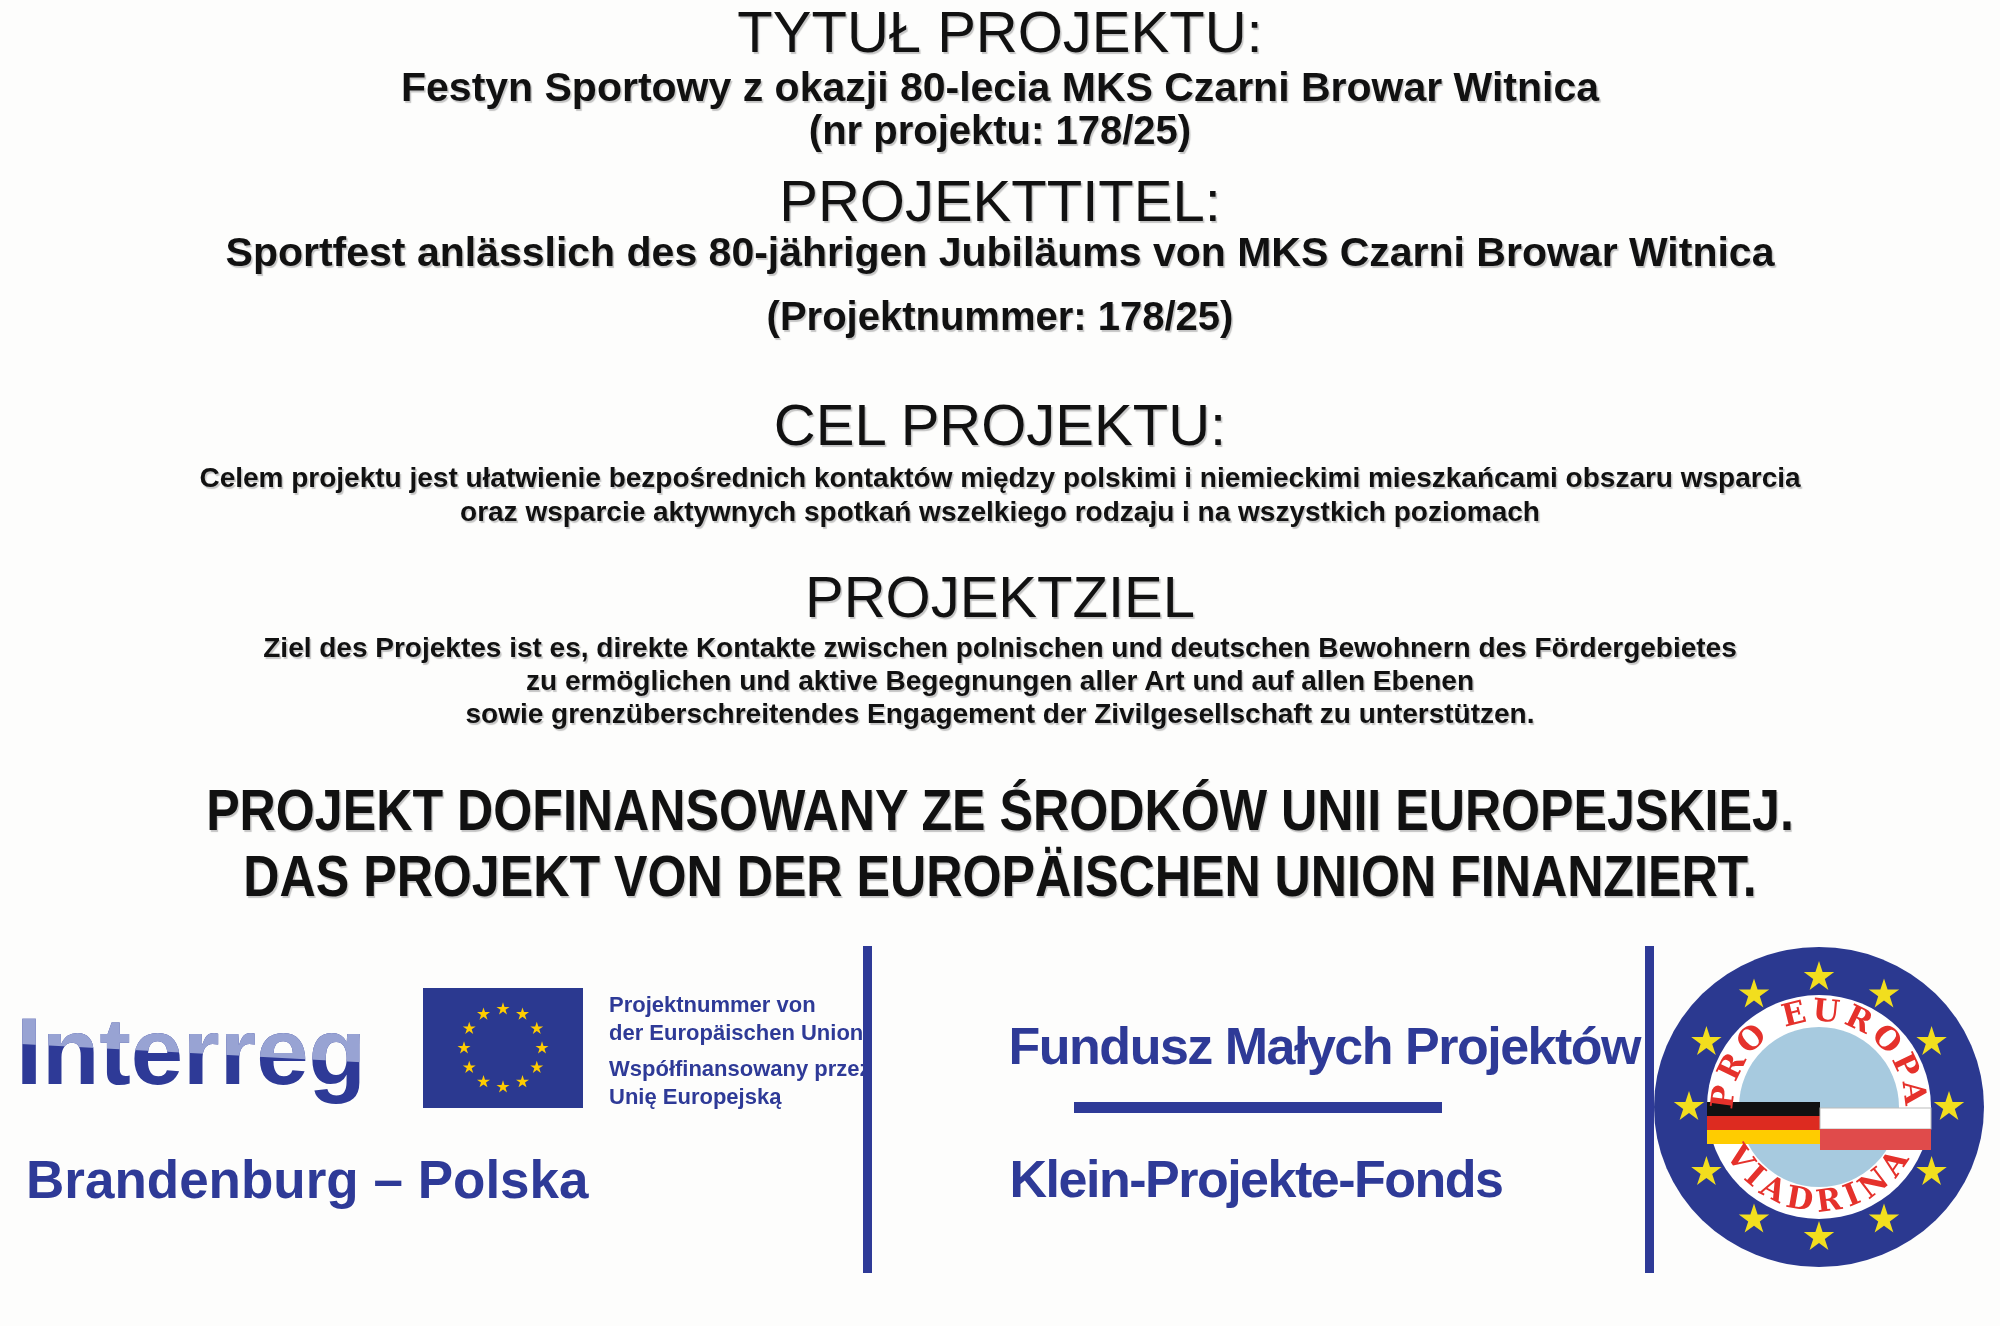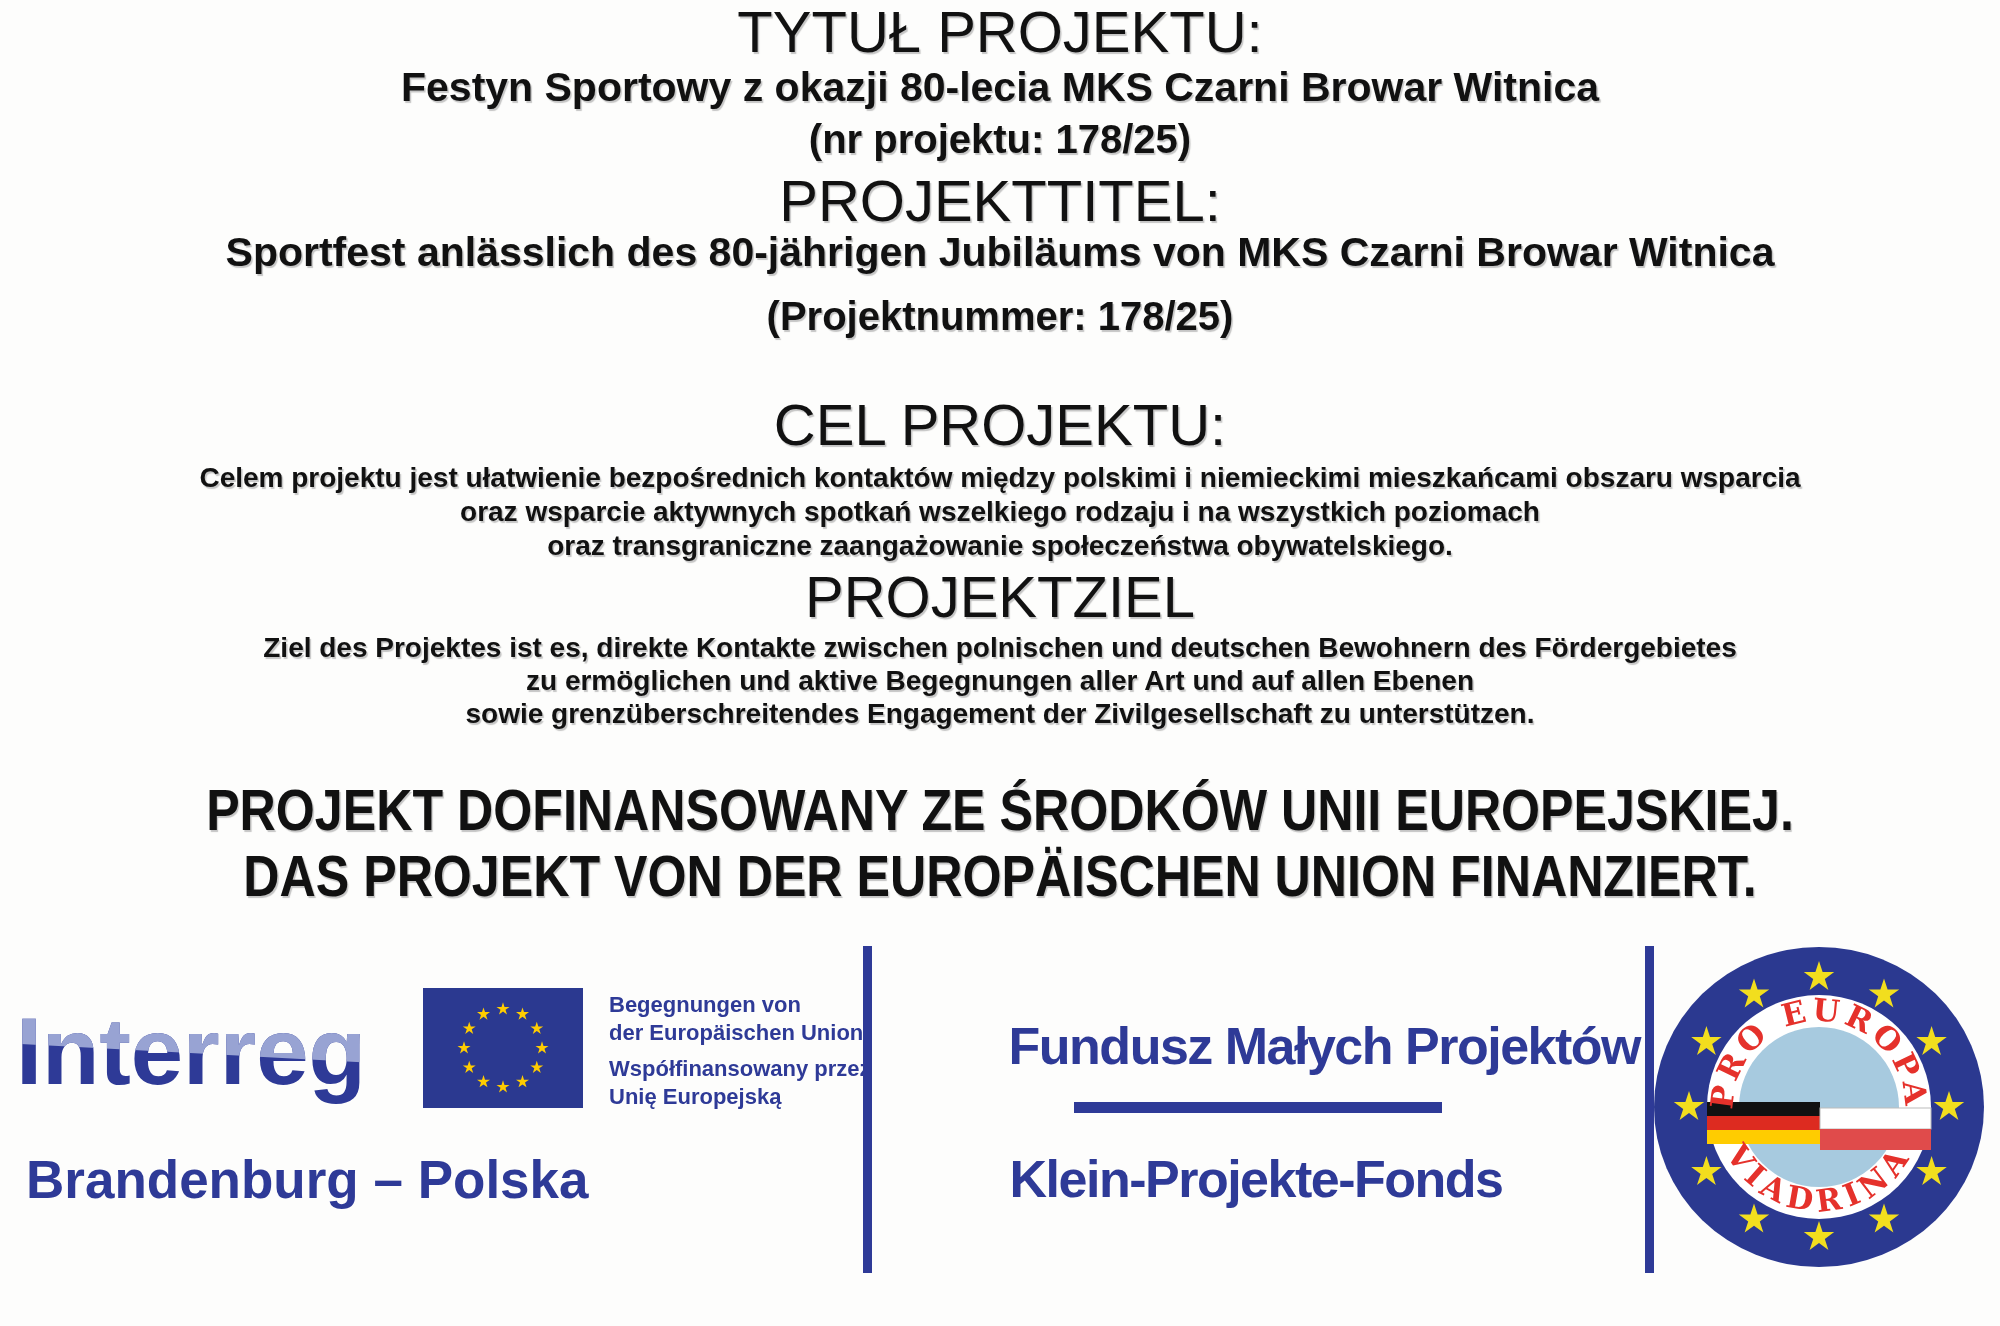--- a/index.html
+++ b/index.html
@@ -75,29 +75,28 @@
   .arc-top{font-size:31px;letter-spacing:4px;}
   .arc-bot{font-size:31px;letter-spacing:6px;}
 </style>
 </head>
 <body>
 
 <div class="poster">
 
   <div class="line h" style="top:-1px">TYTUŁ PROJEKTU:</div>
   <div class="line sub" style="top:63px">Festyn Sportowy z okazji 80-lecia MKS Czarni Browar Witnica</div>
-  <div class="line num" style="top:115px">(nr projektu: 178/25)</div>
+  <div class="line num" style="top:106px">(nr projektu: 178/25)</div>
   <div class="line h" style="top:168px">PROJEKTTITEL:</div>
   <div class="line sub" style="top:228px">Sportfest anlässlich des 80-jährigen Jubiläums von MKS Czarni Browar Witnica</div>
   <div class="line num" style="top:292px">(Projektnummer: 178/25)</div>
 
   <div class="line h" style="top:392px">CEL PROJEKTU:</div>
   <div class="line par" style="top:495px">oraz wsparcie aktywnych spotkań wszelkiego rodzaju i na wszystkich poziomach</div>
   <div class="line par" style="top:461px">Celem projektu jest ułatwienie bezpośrednich kontaktów między polskimi i niemieckimi mieszkańcami obszaru wsparcia</div>
-  <div class="line par" style="top:529px">oraz transgraniczne zaangażowanie społeczeństwa obywatelskiego.</div>
   <div class="line h" style="top:564px">PROJEKTZIEL</div>
   <div class="line par" style="top:631px">Ziel des Projektes ist es, direkte Kontakte zwischen polnischen und deutschen Bewohnern des Fördergebietes</div>
   <div class="line par" style="top:664px">zu ermöglichen und aktive Begegnungen aller Art und auf allen Ebenen</div>
   <div class="line par" style="top:697px">sowie grenzüberschreitendes Engagement der Zivilgesellschaft zu unterstützen.</div>
 
   <div class="line big" style="top:777px">PROJEKT DOFINANSOWANY ZE ŚRODKÓW UNII EUROPEJSKIEJ.</div>
   <div class="line big" style="top:843px">DAS PROJEKT VON DER EUROPÄISCHEN UNION FINANZIERT.</div>
 
   <div>
 
@@ -117,21 +116,21 @@
           <polygon points="99.5,87.0 101.0,91.7 106.0,91.7 102.0,94.6 103.5,99.3 99.5,96.4 95.5,99.3 97.0,94.6 93.0,91.7 98.0,91.7" fill="currentColor"></polygon>
           <polygon points="80.0,92.2 81.5,96.9 86.5,96.9 82.5,99.8 84.0,104.5 80.0,101.6 76.0,104.5 77.5,99.8 73.5,96.9 78.5,96.9" fill="currentColor"></polygon>
           <polygon points="60.5,87.0 62.0,91.7 67.0,91.7 63.0,94.6 64.5,99.3 60.5,96.4 56.5,99.3 58.0,94.6 54.0,91.7 59.0,91.7" fill="currentColor"></polygon>
           <polygon points="46.2,72.7 47.8,77.4 52.7,77.4 48.7,80.3 50.2,85.0 46.2,82.1 42.2,85.0 43.8,80.3 39.8,77.4 44.7,77.4" fill="currentColor"></polygon>
           <polygon points="41.0,53.2 42.5,57.9 47.5,57.9 43.5,60.8 45.0,65.5 41.0,62.6 37.0,65.5 38.5,60.8 34.5,57.9 39.5,57.9" fill="currentColor"></polygon>
           <polygon points="46.2,33.7 47.8,38.4 52.7,38.4 48.7,41.3 50.2,46.0 46.2,43.1 42.2,46.0 43.8,41.3 39.8,38.4 44.7,38.4" fill="currentColor"></polygon>
           <polygon points="60.5,19.4 62.0,24.1 67.0,24.1 63.0,27.0 64.5,31.7 60.5,28.8 56.5,31.7 58.0,27.0 54.0,24.1 59.0,24.1" fill="currentColor"></polygon>
         </g>
     </svg>
     <div class="eu-caption">
-      <div>Begegnungen von</div>
+      <div>Projektnummer von</div>
       <div>der Europäischen Union</div>
       <div class="cap-group2">Współfinansowany przez</div>
       <div>Unię Europejską</div>
     </div>
 
     <div class="divider d1"></div>
 
     <div>
       <div class="fmp-line fmp-pl">Fundusz Małych Projektów</div>
       <div class="fmp-rule"></div>

